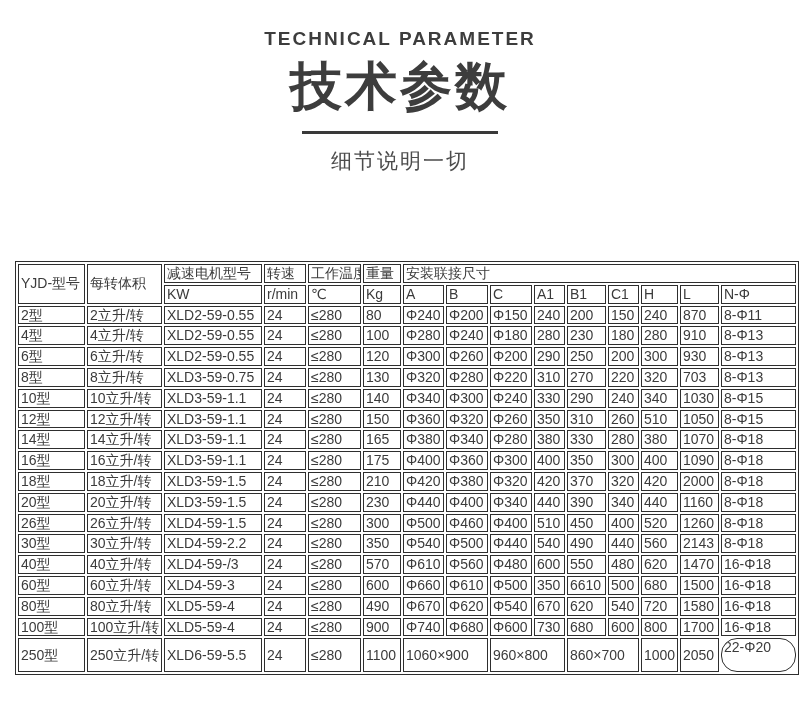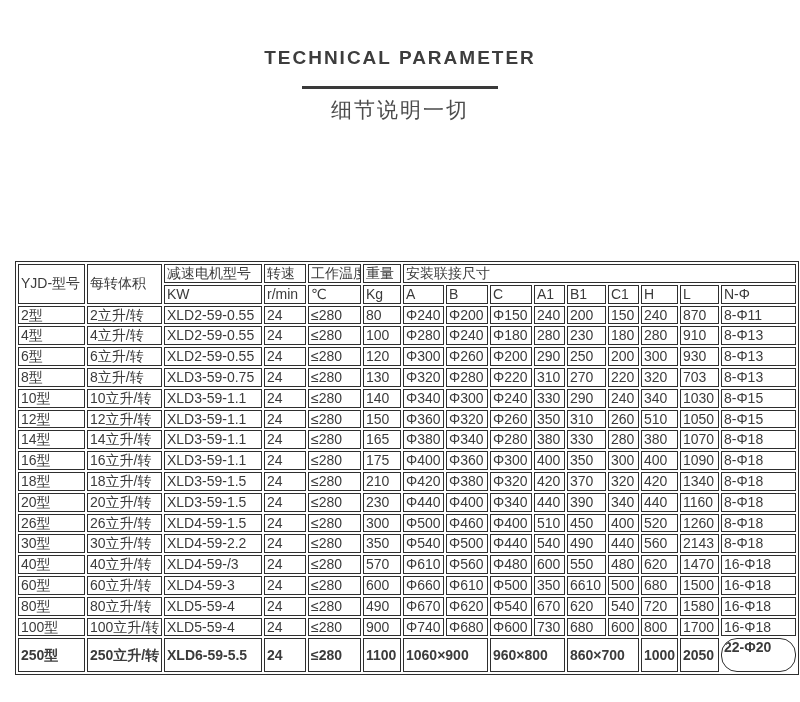--- a/index.html
+++ b/index.html
@@ -4,36 +4,36 @@
 <style>
   * { margin:0; padding:0; box-sizing:border-box; }
   html,body { background:#ffffff; }
   .page {
     position:relative;
     width:800px; height:702px;
     background:#ffffff;
     font-family:"Liberation Sans","DejaVu Sans",sans-serif;
     overflow:hidden;
   }
-  .hero { text-align:center; padding-top:47px; }
+  .hero { text-align:center; padding-top:28px; }
   .eyebrow {
     font-size:19px; font-weight:bold; letter-spacing:2px;
     color:#3d3d3d;
   }
   .big-title {
     margin-top:9px;
     font-size:52px; font-weight:bold; letter-spacing:3px;
     color:#3d3d3d; line-height:1.05;
   }
   .divider {
     width:196px; height:3px; background:#3a3a3a;
     margin:17px auto 0 auto;
   }
   .subtitle {
-    margin-top:7px;
+    margin-top:13px;
     font-size:21px; color:#4c4c4c; letter-spacing:2px;
   }
   table.spec {
     position:absolute; left:15px; top:261px;
     width:782px;
     table-layout:fixed;
     border-collapse:separate; border-spacing:2px;
     border:1px solid #2e2e2e;
     background:#ffffff;
   }
@@ -44,29 +44,30 @@
     text-align:left; vertical-align:middle;
     padding:0 2px;
     height:17px;
     white-space:nowrap;
     overflow:hidden;
     line-height:1.2;
   }
   table.spec thead th { height:18px; }
   th.two-line { white-space:pre-line; vertical-align:top; line-height:1.35; }
   th.vtop { vertical-align:top; }
-  tr.tall-row td { height:34px;font-weight:bold; }
+  tr.tall-row td { height:34px; }
 </style>
 </head>
 <body>
 
 <div class="page">
 
   <div class="hero">
     <div class="eyebrow">TECHNICAL  PARAMETER</div>
+    <div class="big-title">技术参数</div>
     <div class="divider"></div>
     <div class="subtitle">细节说明一切</div>
   </div>
 
   <table class="spec">
     <colgroup>
       <col style="width:67px">
         <col style="width:75px">
         <col style="width:98px">
       <col style="width:42px">
@@ -253,21 +254,21 @@
           <td>24</td>
           <td>≤280</td>
           <td>210</td>
           <td>Φ420</td>
           <td>Φ380</td>
           <td>Φ320</td>
           <td>420</td>
           <td>370</td>
           <td>320</td>
           <td>420</td>
-          <td>1340</td>
+          <td>2000</td>
           <td>8-Φ18</td>
         </tr>
         <tr>
           <td>20型</td>
           <td>20立升/转</td>
           <td>XLD3-59-1.5</td>
           <td>24</td>
           <td>≤280</td>
           <td>230</td>
           <td>Φ440</td>

